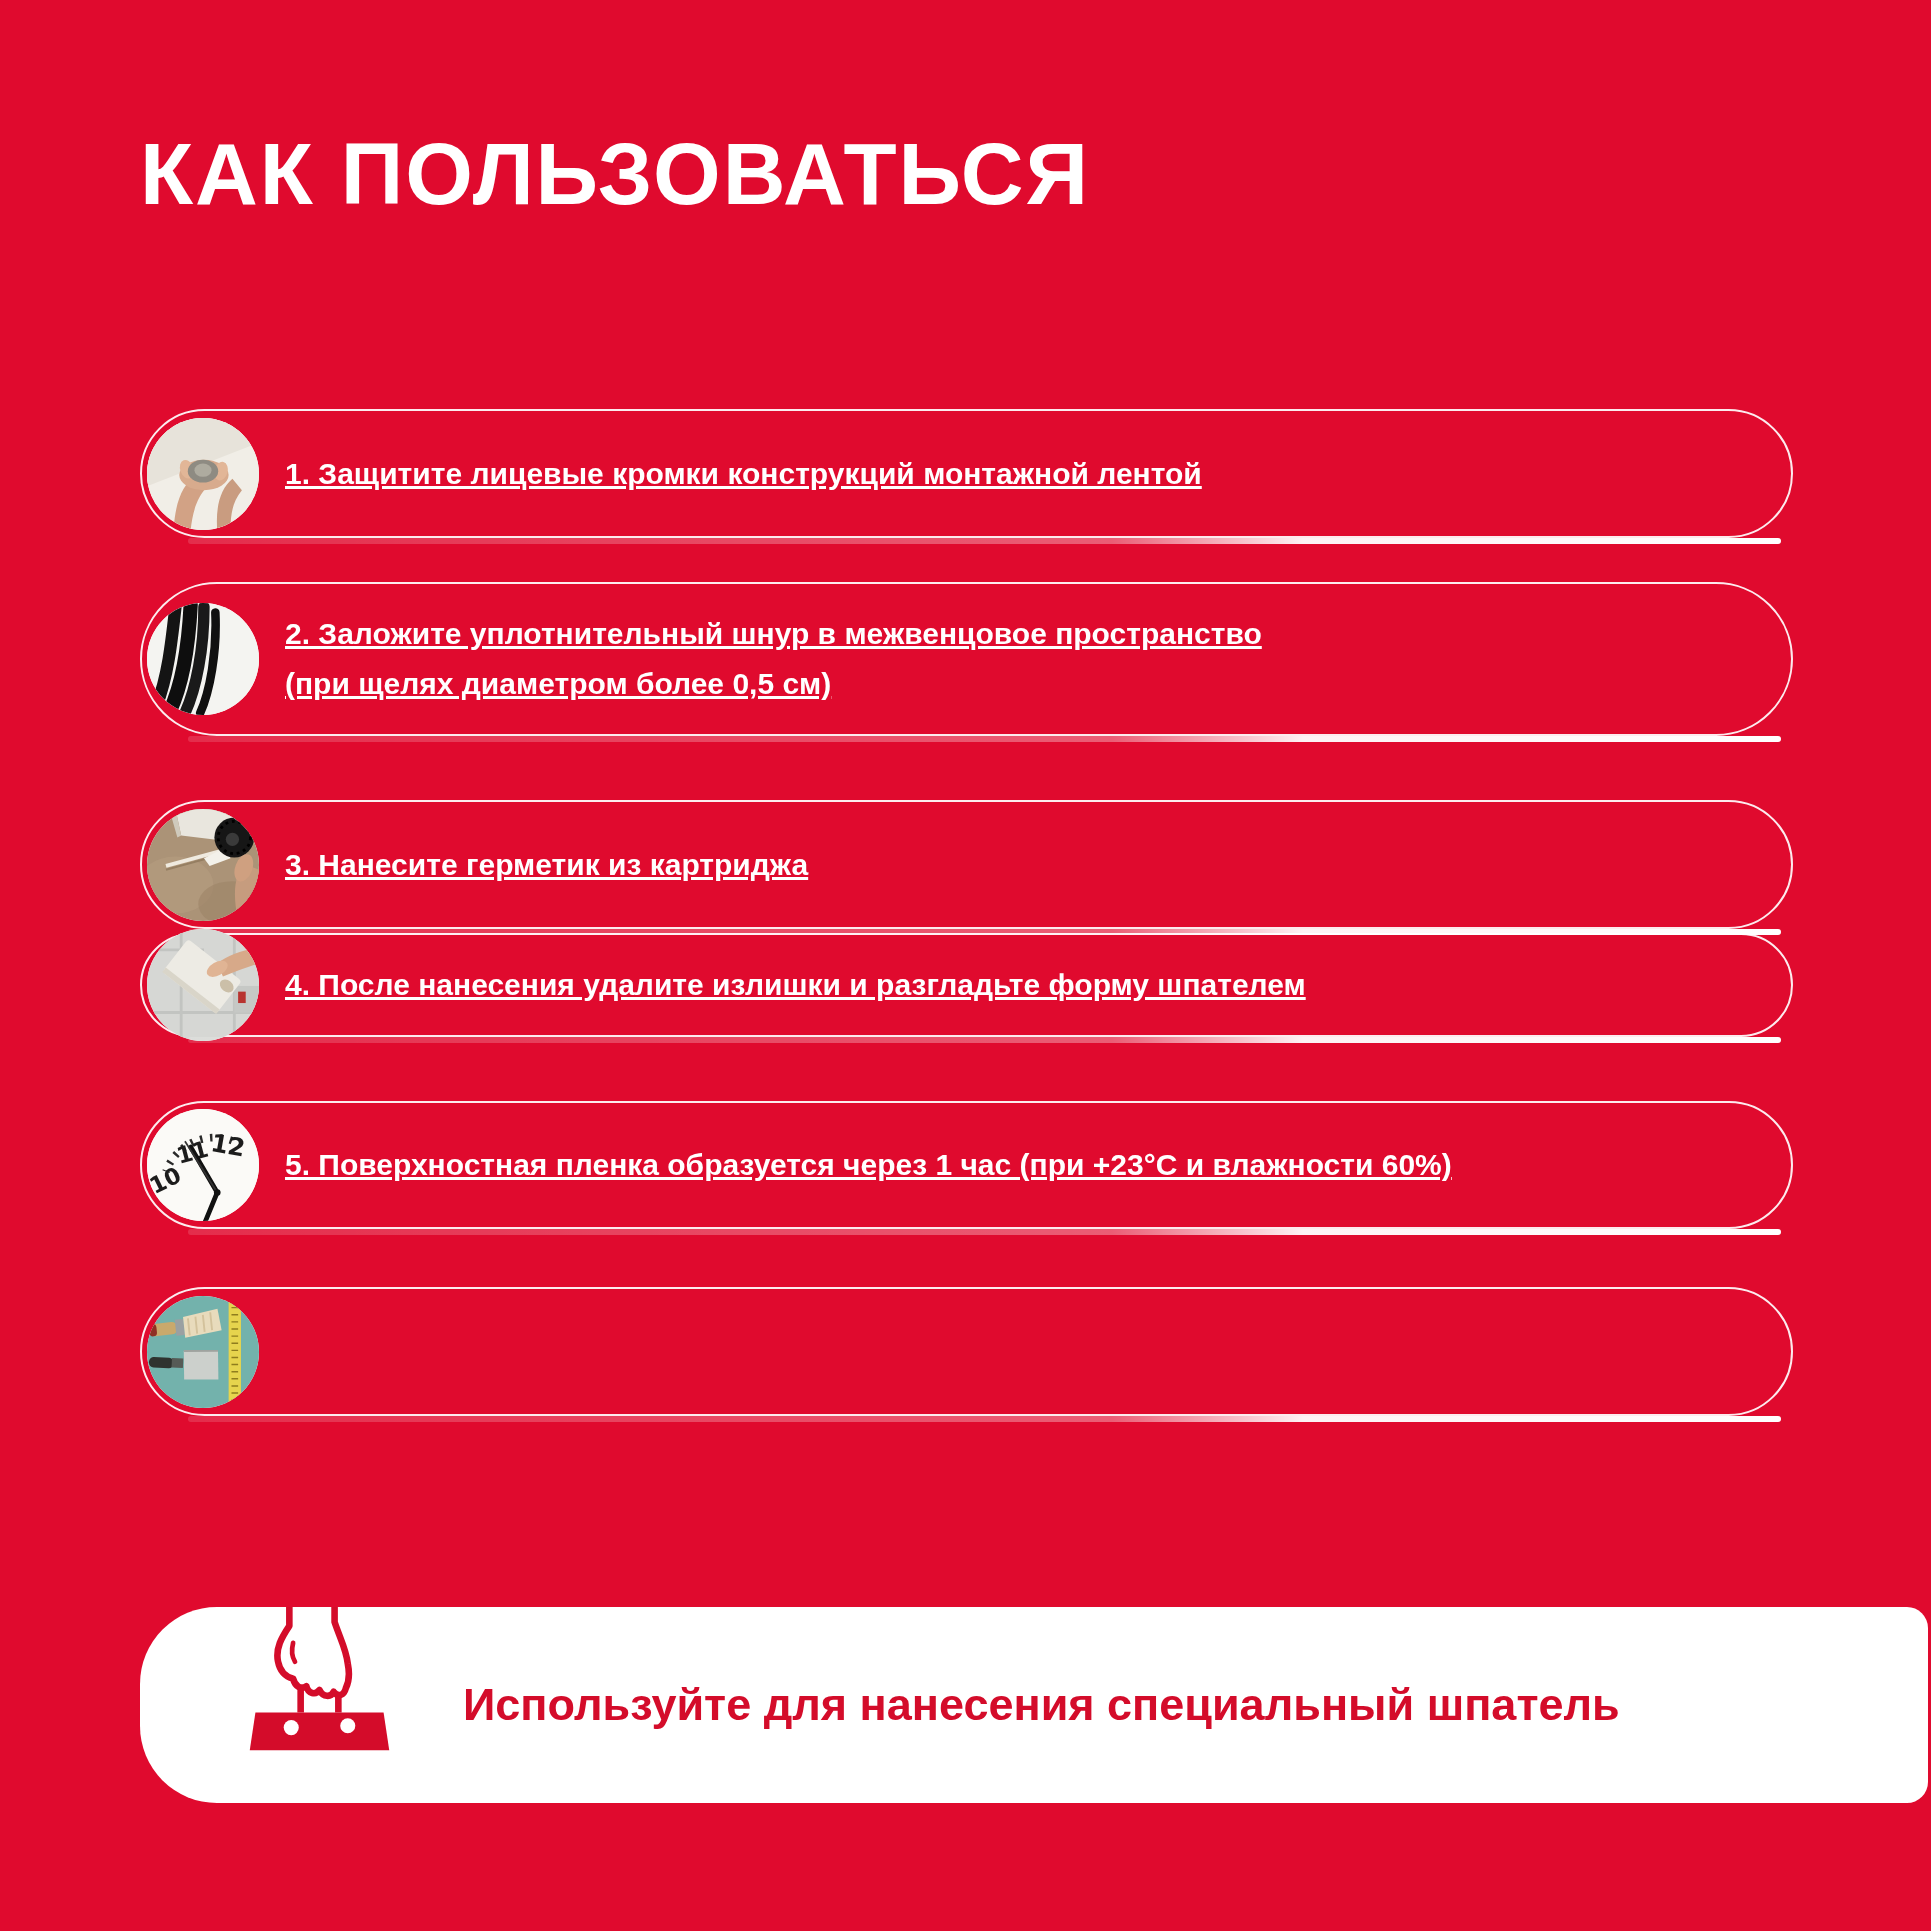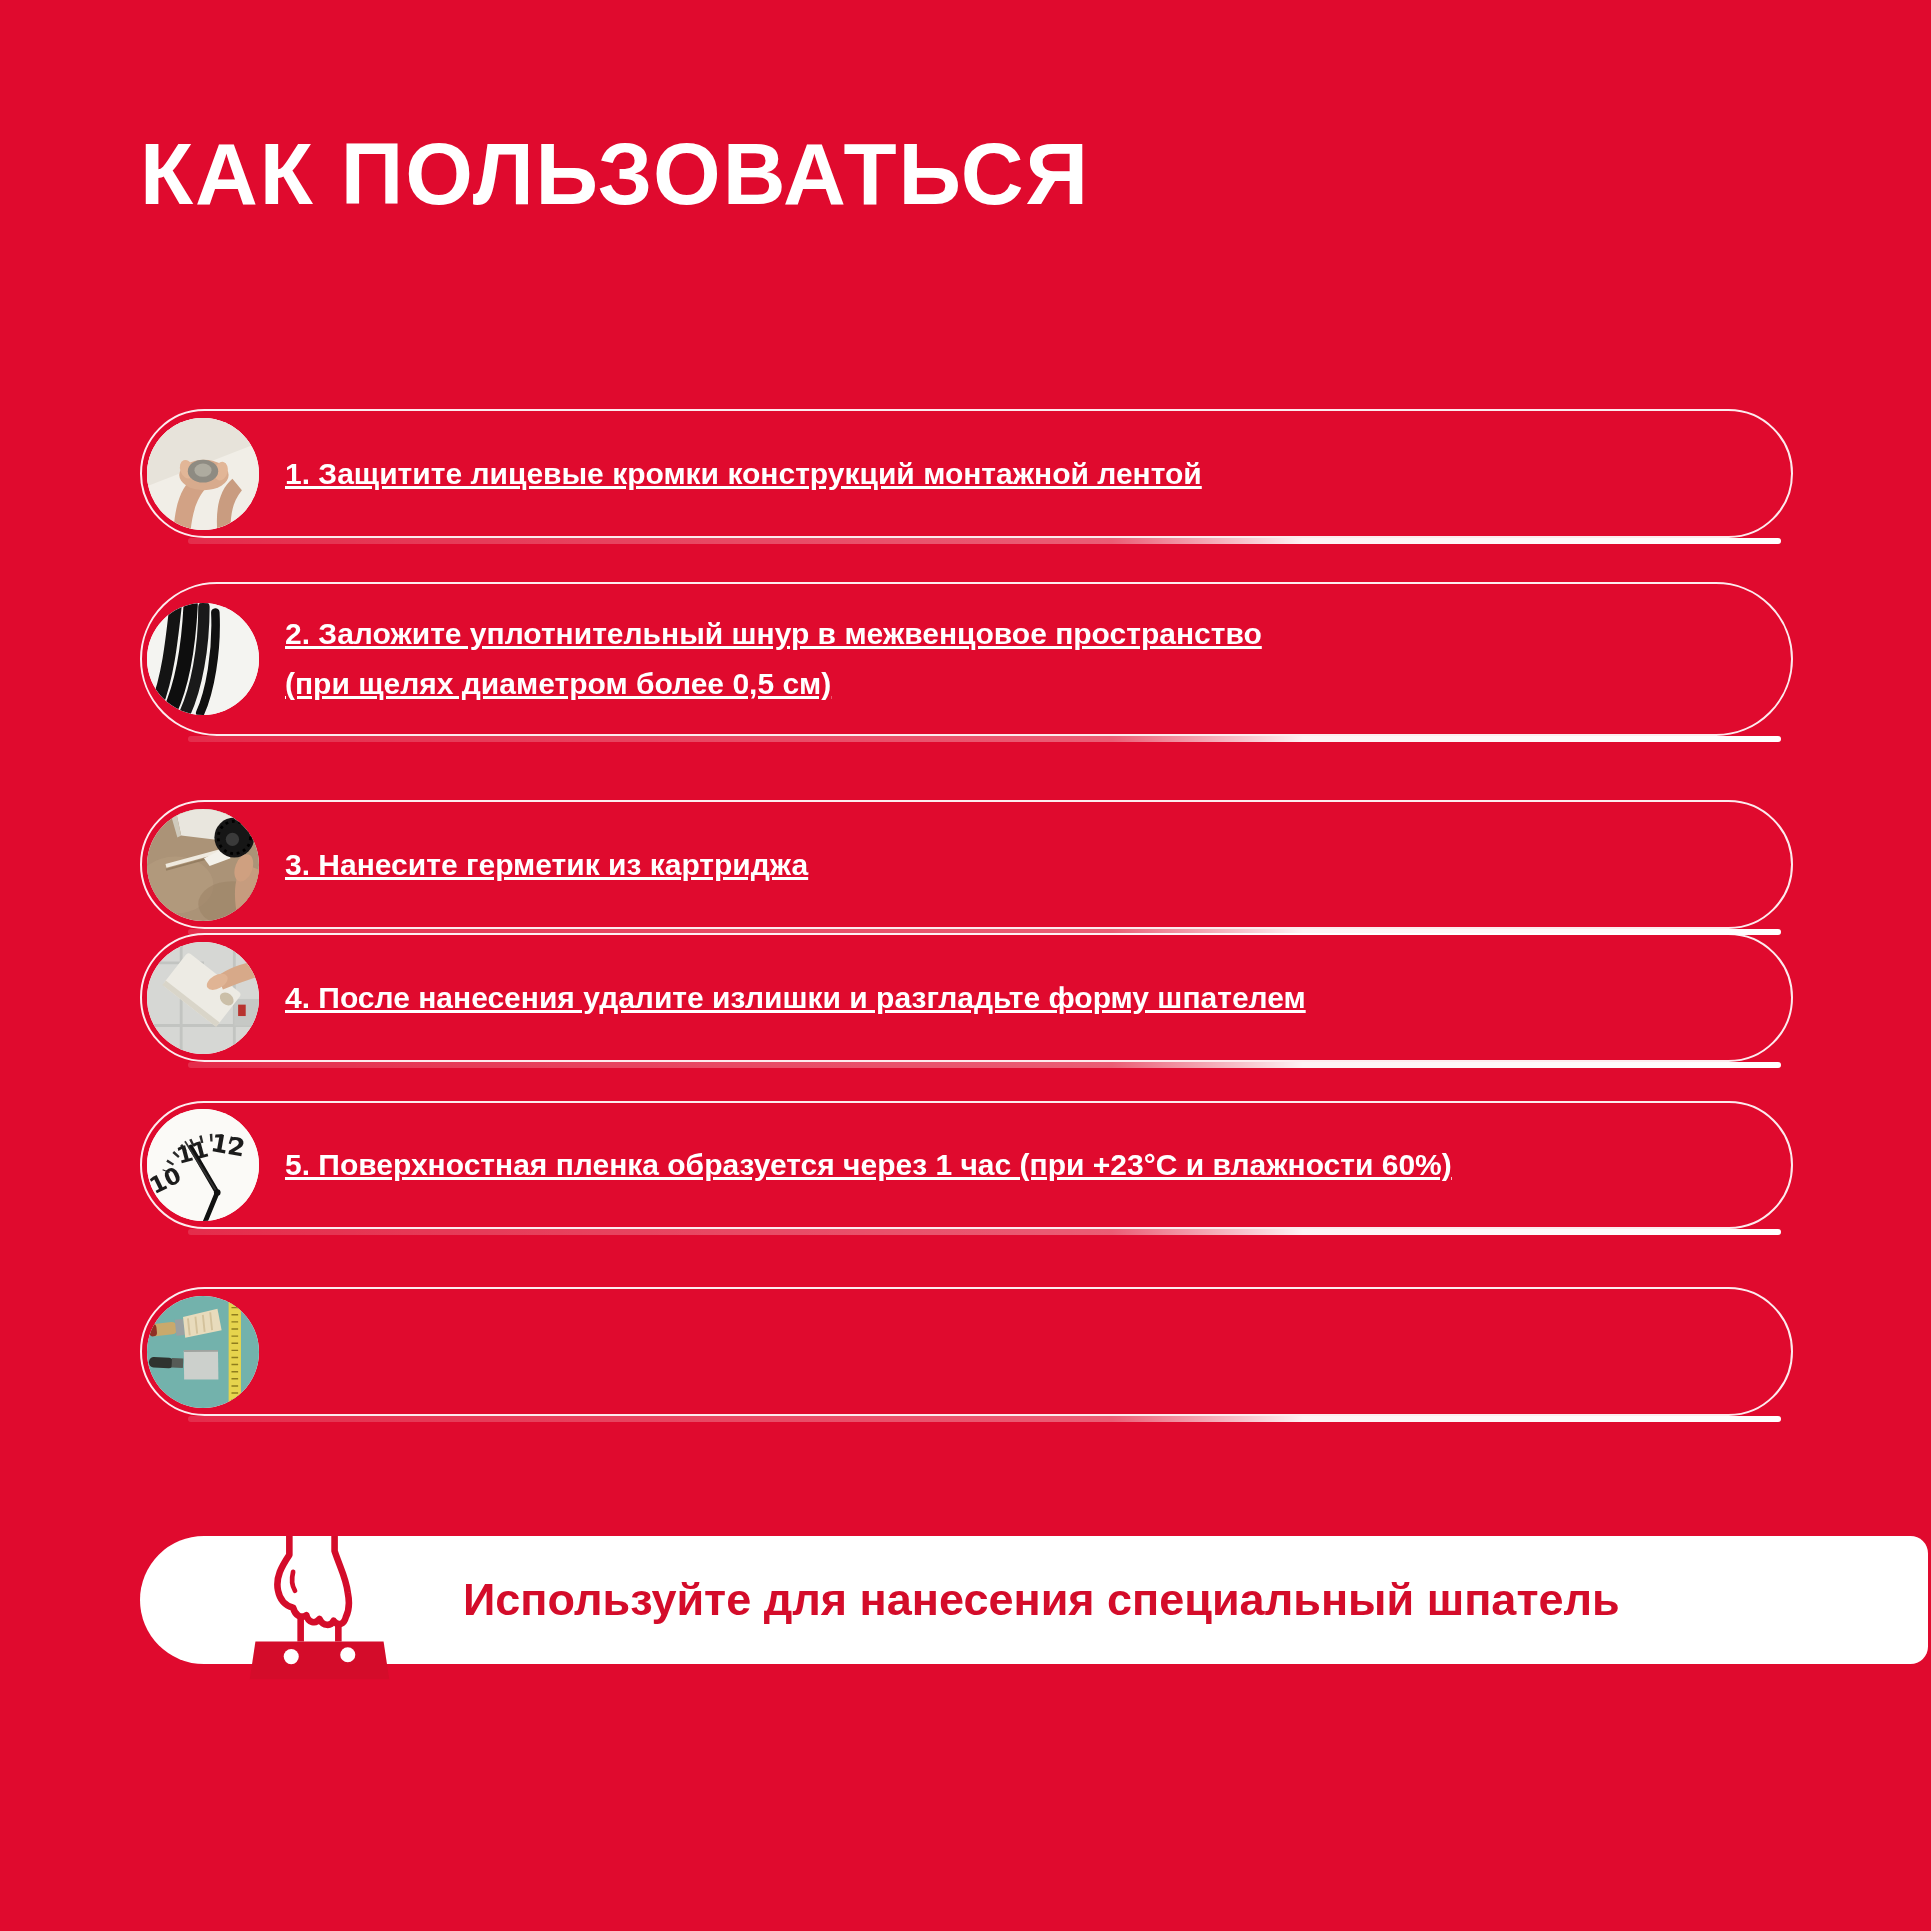--- a/index.html
+++ b/index.html
@@ -23,21 +23,21 @@
   .photo svg{display:block;width:100%;height:100%;}
   .pill-text{
     padding-left:143px;padding-right:39px;color:#ffffff;
     font-size:30px;font-weight:700;line-height:50px;text-decoration:underline;
   }
   .underglow{
     position:absolute;left:46px;right:9.7px;bottom:-7.7px;height:5.8px;border-radius:2.9px;
     background:linear-gradient(90deg,rgba(255,255,255,.14),rgba(255,255,255,.34) 58%,rgba(255,255,255,.95) 70%,#ffffff 100%);
   }
   .footer{
-    position:absolute;left:140px;top:1536px;width:1788px;height:128px;
+    position:absolute;left:140px;top:1607px;width:1788px;height:196px;
     background:#ffffff;border-radius:77px 21px 21px 77px;
   }
   .footer-label{
     position:absolute;left:323px;top:50%;transform:translateY(-50%);
     color:#d40c2a;font-size:45px;font-weight:800;white-space:nowrap;
   }
   .footer-icon{position:absolute;left:104px;top:0;width:151px;height:147px;overflow:hidden;}
   .footer-icon svg{display:block;width:100%;height:100%;}
 </style>
 </head>
@@ -103,21 +103,21 @@
         <ellipse cx="102" cy="62" rx="9" ry="15" fill="#cfa080" transform="rotate(20 102 62)"></ellipse>
       </svg>
     </div>
     <div class="pill-text">
       <div class="line">3. Нанесите герметик из картриджа</div>
       <div class="line"></div>
     </div>
     <i class="underglow"></i>
   </div>
 
-  <div class="pill" style="top:933px;height:129px;">
+  <div class="pill" style="top:933px;height:104px;">
     <div class="photo">
       <svg viewBox="0 0 118 118">
         <rect width="118" height="118" fill="#d6d7d4"></rect>
         <path d="M36 0 V118 M92 0 V118 M0 88 H118 M0 22 H60" stroke="#c2c4c1" stroke-width="3" fill="none"></path>
         <rect x="92" y="60" width="26" height="28" fill="#c6c8c5"></rect>
         <rect x="96" y="66" width="8" height="12" fill="#b8332f"></rect>
         <g transform="rotate(38 58 50)">
           <rect x="22" y="28" width="72" height="44" rx="4" fill="#edebe4"></rect>
           <rect x="22" y="66" width="72" height="6" fill="#d9d5c9"></rect>
         </g>

